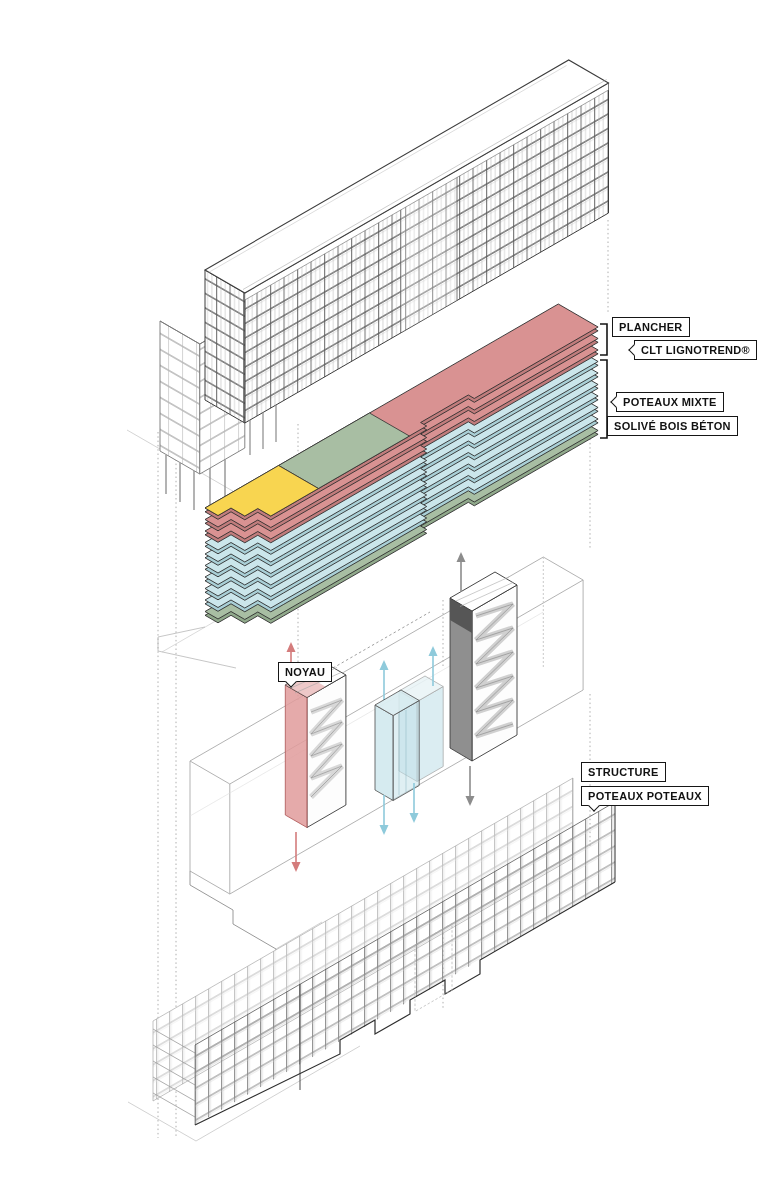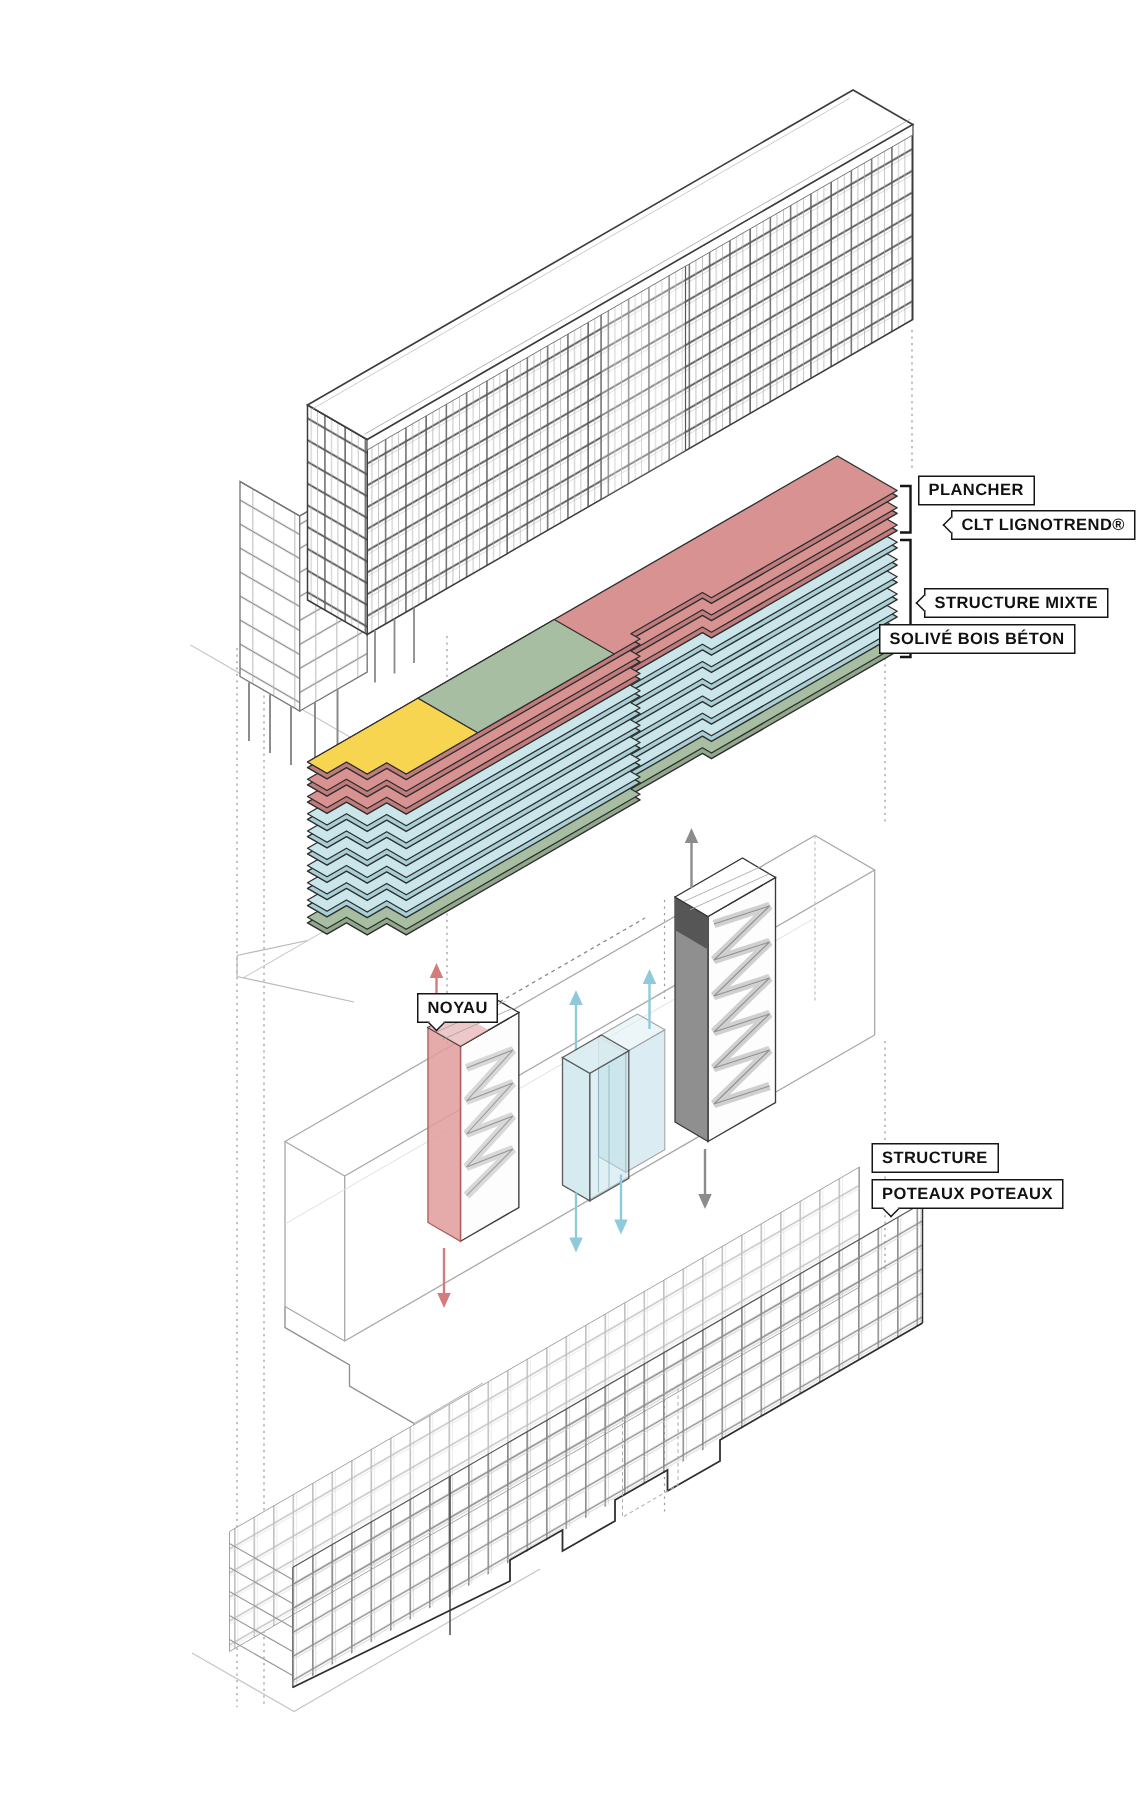--- a/index.html
+++ b/index.html
@@ -255,23 +255,23 @@
 
 <div class="lbl" style="left:612px;top:317px;">
   <span>PLANCHER</span>
 </div>
 <div class="lbl" style="left:606px;top:340px;margin-left:28px;">
   <span class="tail tail-left"></span>
   <span>CLT LIGNOTREND®</span>
 </div>
 <div class="lbl" style="left:616px;top:392px;">
   <span class="tail tail-left"></span>
-  <span>STRUCTURE MIXTE</span>
-</div>
-<div class="lbl" style="left:586px;top:416px;">
+  <span>POTEAUX MIXTE</span>
+</div>
+<div class="lbl" style="left:607px;top:416px;">
   <span>SOLIVÉ BOIS BÉTON</span>
 </div>
 <div class="lbl" style="left:278px;top:662px;text-align:right;">
   <span class="tail tail-down"></span>
   <span>NOYAU</span>
 </div>
 <div class="lbl" style="left:581px;top:762px;">
   <span>STRUCTURE</span>
 </div>
 <div class="lbl" style="left:581px;top:786px;">

